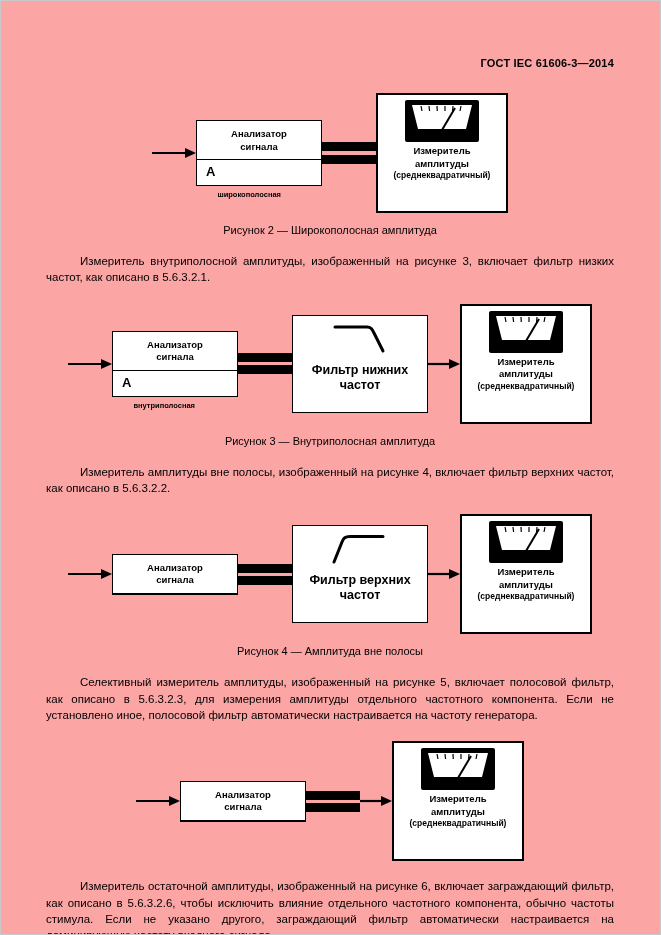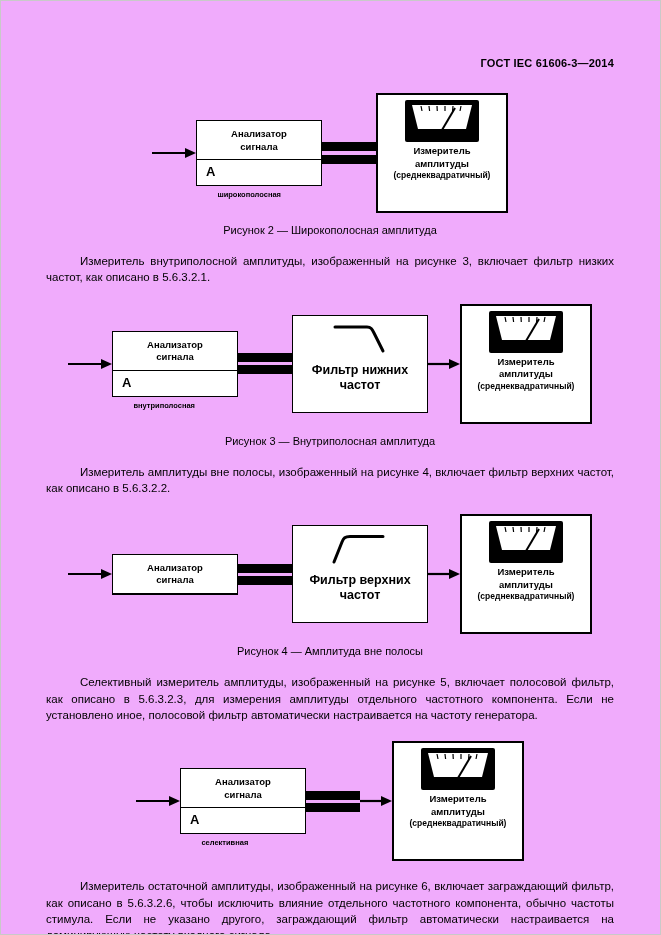--- a/index.html
+++ b/index.html
@@ -1,19 +1,19 @@
 <!DOCTYPE html>
 <html><head>
 <meta charset="utf-8">
 <style>
   * { margin:0; padding:0; box-sizing:border-box; }
   html,body { background:#e9e9e9; }
   body { font-family:"Liberation Sans", sans-serif; color:#000; }
   .page {
-    width:661px; height:935px; background:#f0abfc; margin:0 auto;
+    width:661px; height:935px; background:#fca5a5; margin:0 auto;
     padding:56px 46px 0 45px; overflow:hidden; border:1px solid #c9c9c9;
     position:relative;
   }
   .doc-header { text-align:right; font-weight:bold; font-size:11px; letter-spacing:.2px; }
 
   .figure-block { margin-top:18px; }
   .diagram { display:flex; align-items:center; justify-content:center; }
 
   .arrow-svg { flex:0 0 auto; display:block; }
 
@@ -202,23 +202,20 @@
     <div class="diagram">
       <svg class="arrow-svg" width="44" height="14" viewBox="0 0 44 14">
         <line x1="0" y1="7" x2="34" y2="7" stroke="#000" stroke-width="2.2"></line>
         <polygon points="33,2 44,7 33,12" fill="#000"></polygon>
       </svg>
       <div class="analyzer-box">
         <div class="analyzer-title">
           <div>Анализатор</div>
           <div>сигнала</div>
         </div>
-        <div class="analyzer-sub">
-          <span class="sym">A</span><span class="sub">селективная</span>
-        </div>
       </div>
       <div class="bus">
         <div class="bar"></div>
           <div class="bar"></div>
       </div>
       <svg class="arrow-svg" width="32" height="14" viewBox="0 0 32 14">
         <line x1="0" y1="7" x2="22" y2="7" stroke="#000" stroke-width="2.2"></line>
         <polygon points="21,2 32,7 21,12" fill="#000"></polygon>
       </svg>
       <div class="meter-box">

